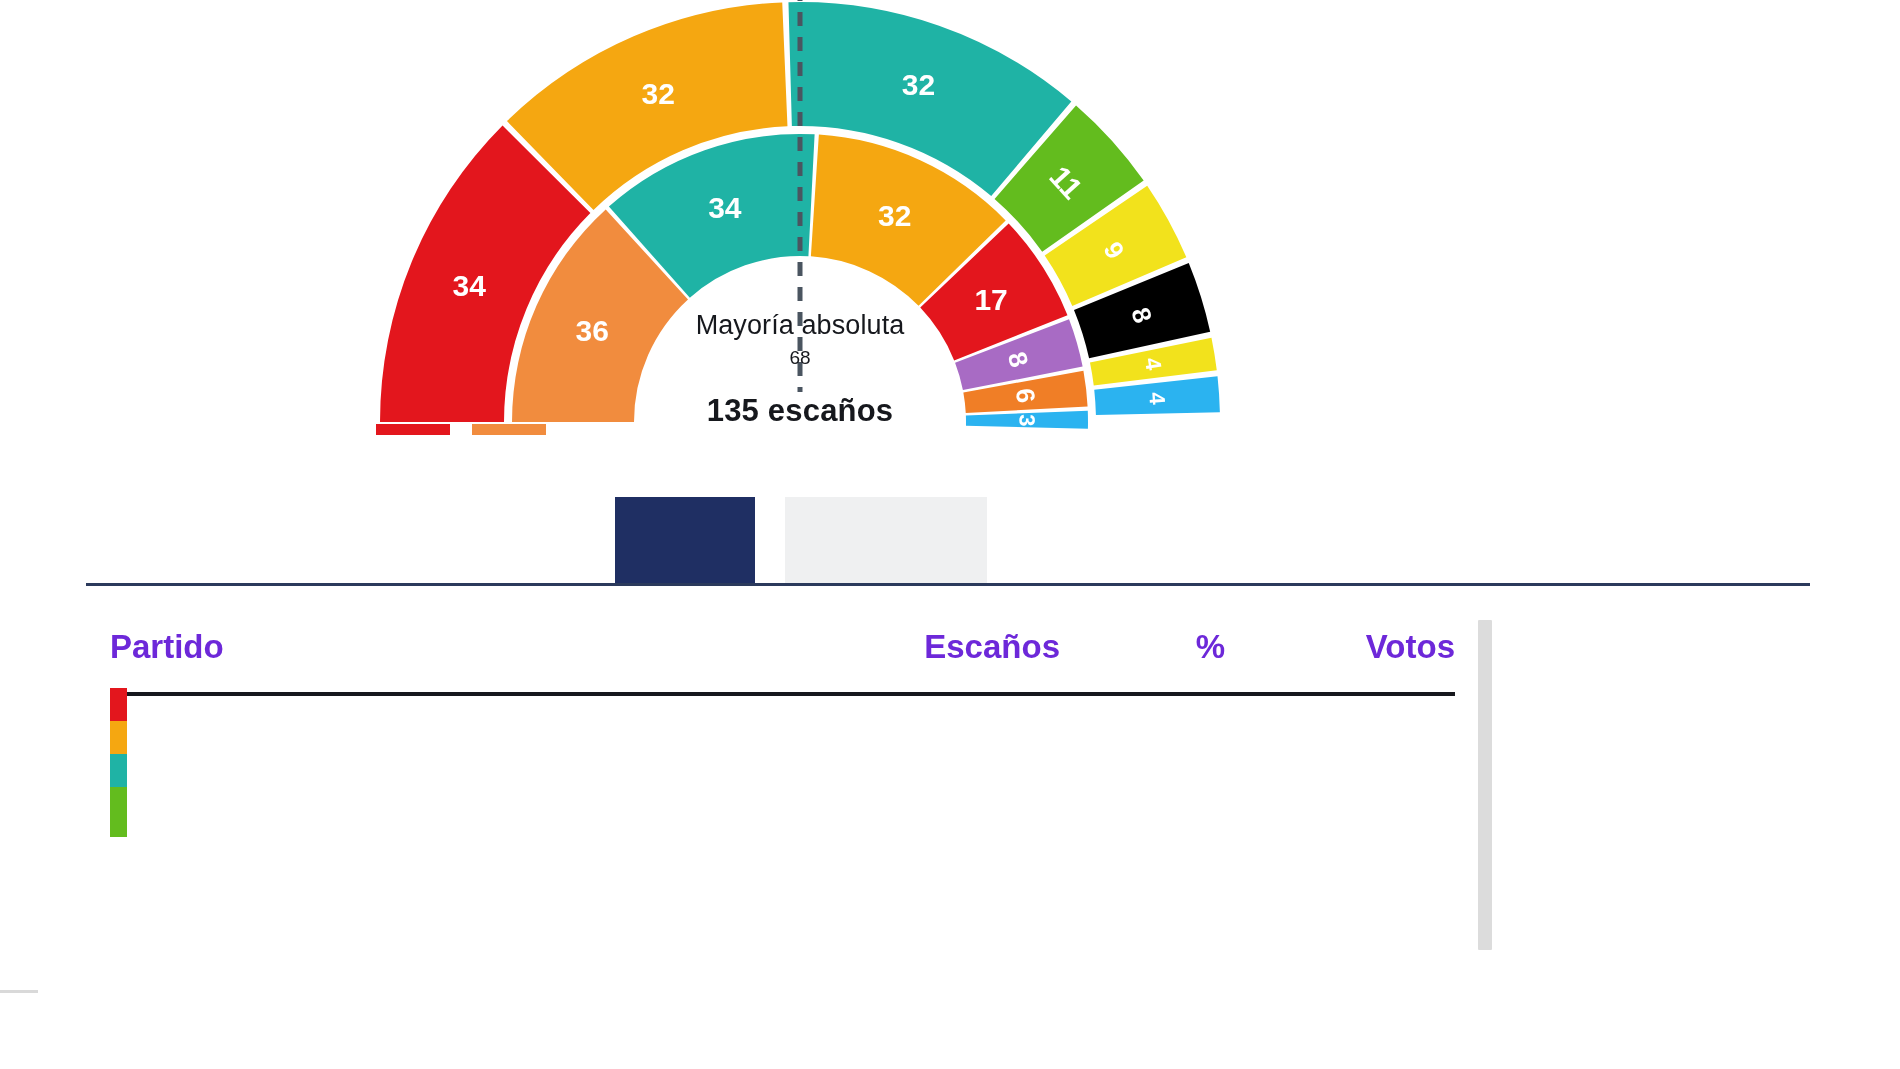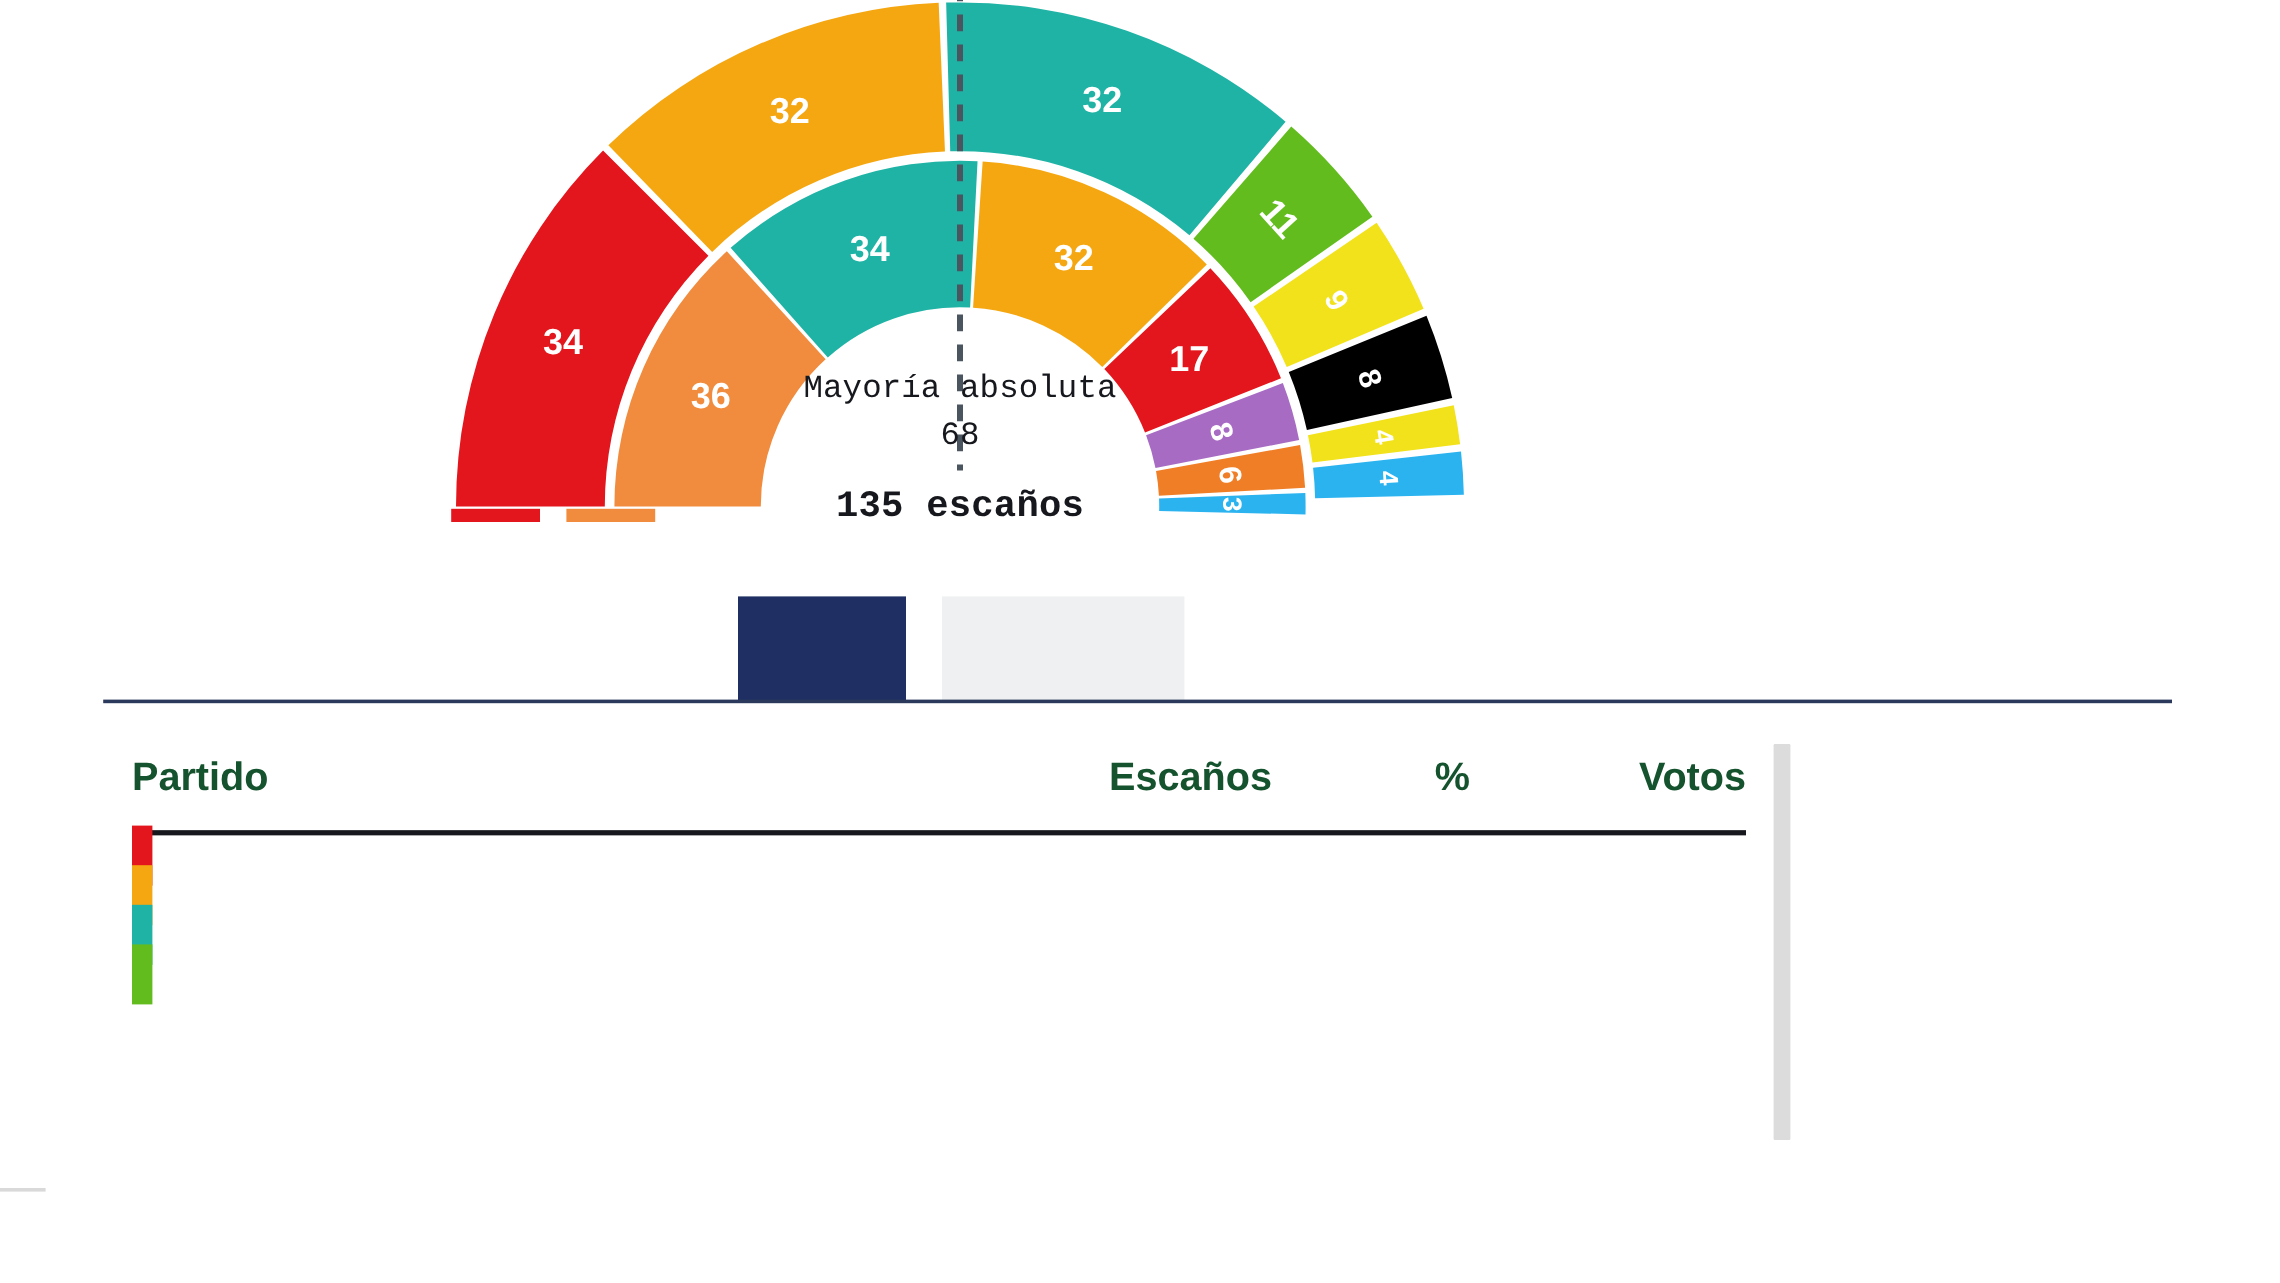--- a/index.html
+++ b/index.html
@@ -28,27 +28,26 @@
     dominant-baseline:central;
     paint-order:stroke;
   }
 
   .center-text{
     position:absolute;
     left:640px; top:306px;
     width:320px;
     text-align:center;
     color:#16181d;
-    font-family:Liberation Mono, monospace;
   }
   .center-text .maj{
     font-size:27px; font-weight:400; letter-spacing:.1px; line-height:1.42;
   }
   .center-text .maj-num{
-    font-size:27px; font-weight:400; line-height:1.5;
+    font-size:19px; font-weight:400; line-height:1.5;
   }
   .center-text .seats{
     font-size:31px; font-weight:bold; margin-top:20px; letter-spacing:.2px;
   }
 
   
   .legend{position:absolute;left:376px;top:424px;display:flex;gap:22px;}
   .legend-item{display:flex;flex-direction:column;align-items:center;}
   .legend-sw{width:74px;height:11px;}
   .legend-lbl{font-size:26px;color:#2b2b2b;margin-top:5px;letter-spacing:.3px;}
@@ -71,21 +70,21 @@
     background:#2b3a5c;
   }
 
   
   .table-area{position:absolute;left:0;top:600px;width:1900px;height:469px;overflow:hidden;}
   .tbl{
     position:absolute; left:110px; top:28px; width:1345px;
     border-collapse:collapse;
   }
   .tbl th{
-    font-size:33px; font-weight:bold; color:#14532d;
+    font-size:33px; font-weight:bold; color:#6d28d9;
     padding:0 0 26px 0; text-align:right; white-space:nowrap;
   }
   .tbl th.party-h{text-align:left;}
   .tbl thead tr{border-bottom:4px solid #16181d;}
   .tbl td{
     font-size:33px; color:#16181d; padding:16px 0 17px 0; text-align:right;
     white-space:nowrap; font-weight:400;
   }
   .tbl td.party-c{text-align:left;position:relative;padding-left:46px;}
   .swatch{

